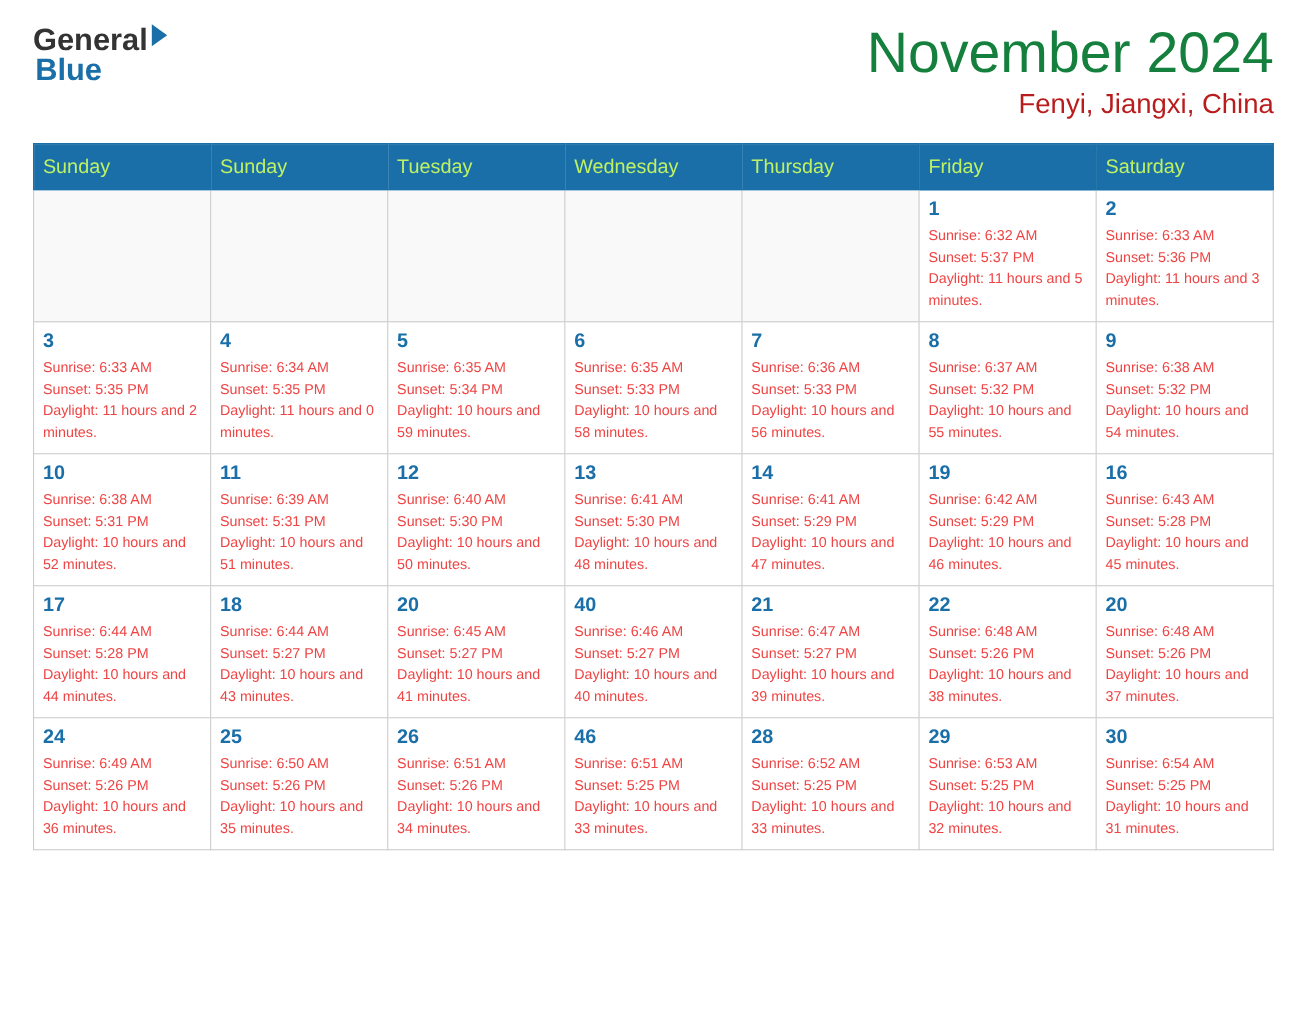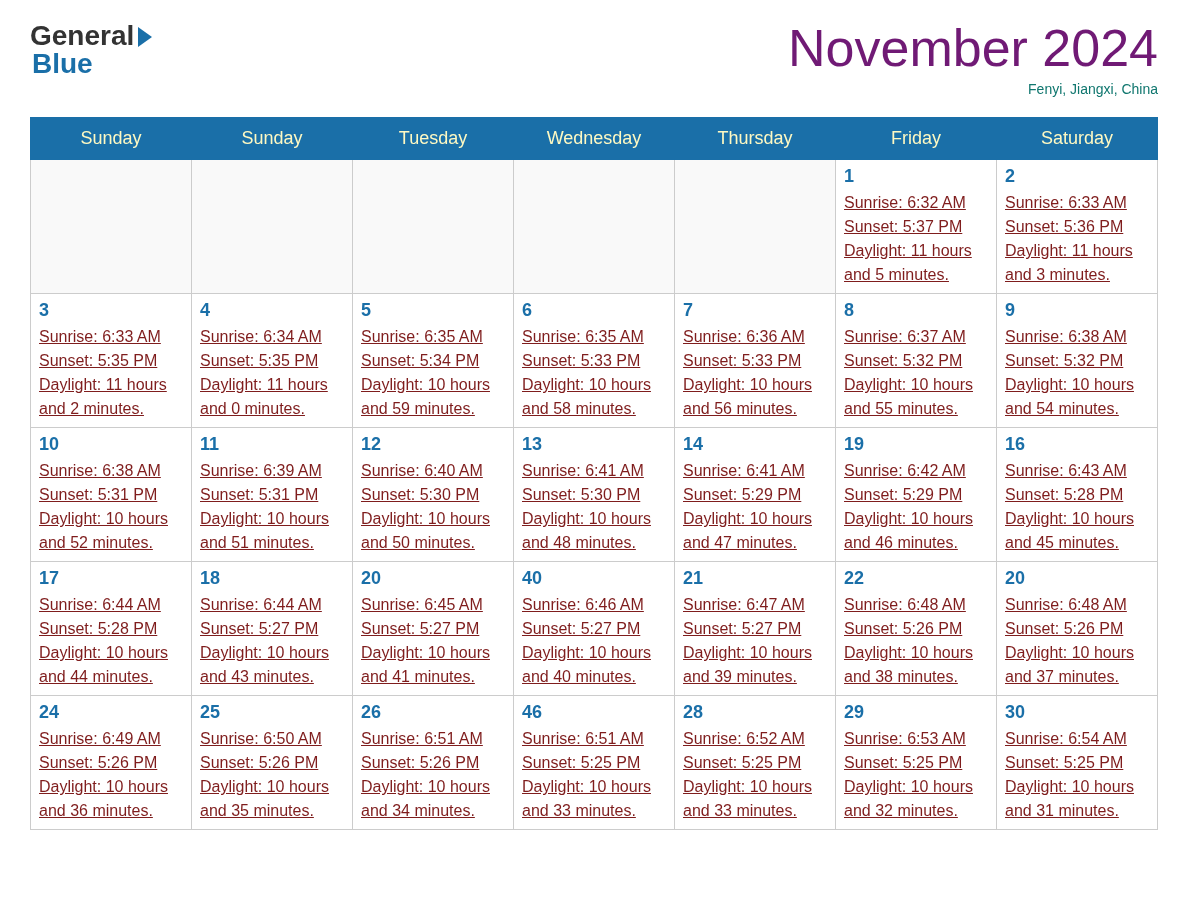--- a/index.html
+++ b/index.html
@@ -16,21 +16,21 @@
       align-items: flex-start;
       margin-bottom: 20px;
     }
     .logo {
       display: flex;
       flex-direction: column;
       align-items: flex-start;
     }
     .logo-top {
       display: flex;
-      align-items: center;
+      align-items: flex-start;
       font-size: 28px;
       font-weight: bold;
       color: #333;
     }
     .logo-general { color: #333; }
     .logo-arrow {
       width: 0; height: 0;
       border-left: 14px solid #1a6fa8;
       border-top: 10px solid transparent;
       border-bottom: 10px solid transparent;
@@ -43,61 +43,60 @@
       font-weight: bold;
       margin-top: -4px;
       margin-left: 2px;
     }
     .title-area {
       text-align: right;
     }
     .month-title {
       font-size: 52px;
       font-weight: 400;
-      color: #701a75;
+      color: #15803d;
       line-height: 1.1;
     }
     .location {
-      font-size: 14px;
-      color: #0f766e;
+      font-size: 25px;
+      color: #b91c1c;
       margin-top: 4px;
     }
     .calendar {
       width: 100%;
       border-collapse: collapse;
       table-layout: fixed;
     }
     .calendar th {
       background: #1a6fa8;
-      color: #fef9c3;
+      color: #bef264;
       padding: 10px 8px;
       font-size: 18px;
       font-weight: normal;
-      text-align: center;
+      text-align: left;
       border: 1px solid #1a6fa8;
     }
     .calendar td {
       border: 1px solid #ccc;
       vertical-align: top;
       padding: 6px 8px;
       height: 120px;
       width: 14.28%;
     }
     .day-number {
       font-size: 18px;
       color: #1a6fa8;
       font-weight: bold;
       display: block;
       margin-bottom: 4px;
     }
     .day-info {
-      font-size: 16px;
-      color: #7f1d1d;
+      font-size: 13px;
+      color: #ef4444;
       line-height: 1.5;
-      text-decoration: underline;
     }
     .empty-cell {
       background: #f9f9f9;
     }
   </style>
 </head>
 <body>
 
 <div class="header-area">
   <div class="logo">

